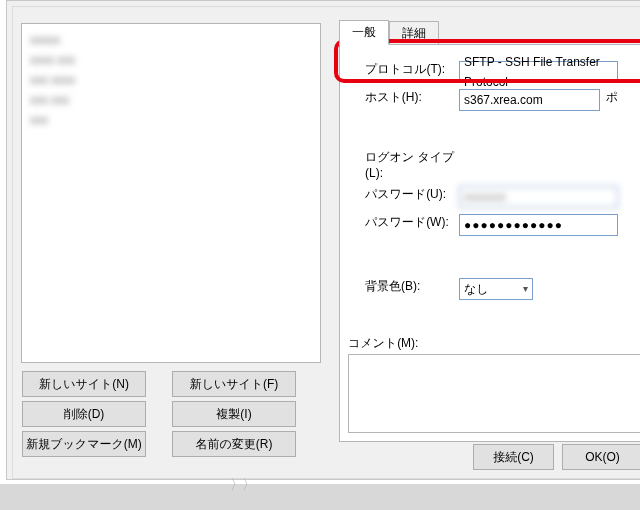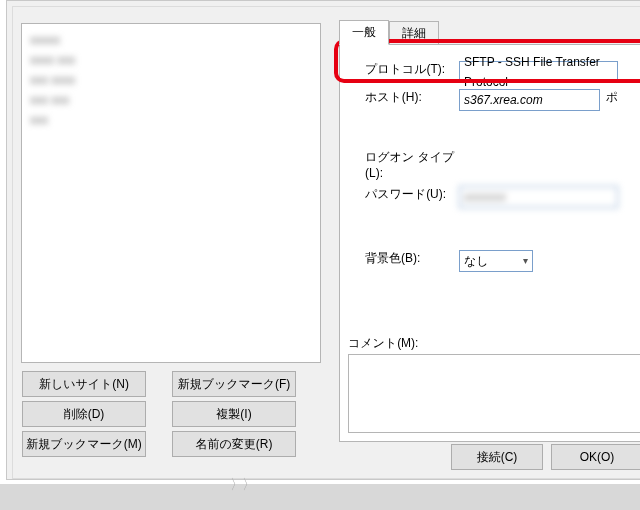--- a/index.html
+++ b/index.html
@@ -125,21 +125,21 @@
     font-size: 12px;
   }
   .select {
     flex: 1;
     display: flex;
     justify-content: space-between;
     align-items: center;
     cursor: pointer;
   }
   .select .chev { font-size: 10px; color: #555; }
-  .text-input { flex: 1; font-style: italic; }
+  .text-input { flex: 1; }
   .port-label { margin-left: 6px; }
   .blurred { filter: blur(3px); color:#888; }
 
   .small-select { width: 74px; flex: none; }
   .comment-area {
     position: absolute;
     left: 8px; right: 0;
     top: 290px;
     bottom: 8px;
     display: flex;
@@ -153,21 +153,21 @@
     margin-top: 2px;
   }
 
   
   .bottom-bar {
     position: absolute;
     right: 0; bottom: 6px;
     display: flex;
     gap: 6px;
   }
-  .bottom-bar .btn { width: 92px; }
+  .bottom-bar .btn { width: 81px; }
 
   .resize-grip {
     position: absolute;
     left: 230px; bottom: 20px;
     width: 14px; height: 14px;
     color: #b0b0b0;
     font-size: 14px;
     letter-spacing: -2px;
   }
   .shadow-bar {
@@ -183,21 +183,21 @@
   <div class="dialog-inner">
 
     <div class="site-list">
       <div class="site-list-inner">
         xxxxx<br>xxxx xxx<br>xxx xxxx<br>xxx xxx<br>xxx
       </div>
     </div>
 
     <div class="btn-grid">
       <div class="btn-row">
-        <span class="btn">新しいサイト(N)</span><span class="gap"></span><span class="btn">新規ブックマーク(F)</span>
+        <span class="btn">新しいサイト(N)</span><span class="gap"></span><span class="btn">新しいサイト(F)</span>
       </div>
       <div class="btn-row">
         <span class="btn">削除(D)</span><span class="gap"></span><span class="btn">複製(I)</span>
       </div>
       <div class="btn-row">
         <span class="btn">新規ブックマーク(M)</span><span class="gap"></span><span class="btn">名前の変更(R)</span>
       </div>
     </div>
 
     <div class="tabs-wrap">
@@ -227,20 +227,24 @@
 
         <div class="form-row">
           <span class="form-label">ログオン タイプ(L):</span>
         </div>
 
         <div class="form-row">
           <span class="form-label">パスワード(U):</span>
           <span class="text-input blurred">xxxxxxx</span>
         </div>
 
+        <div class="form-row">
+          <span class="form-label">パスワード(W):</span>
+          <span class="text-input" style="font-weight:bold; letter-spacing:1px;">●●●●●●●●●●●●</span>
+        </div>
 
         <div style="height:30px"></div>
 
         <div class="form-row">
           <span class="form-label">背景色(B):</span>
           <span class="select small-select">
             <span>なし</span>
             <span class="chev">▾</span>
           </span>
         </div>

